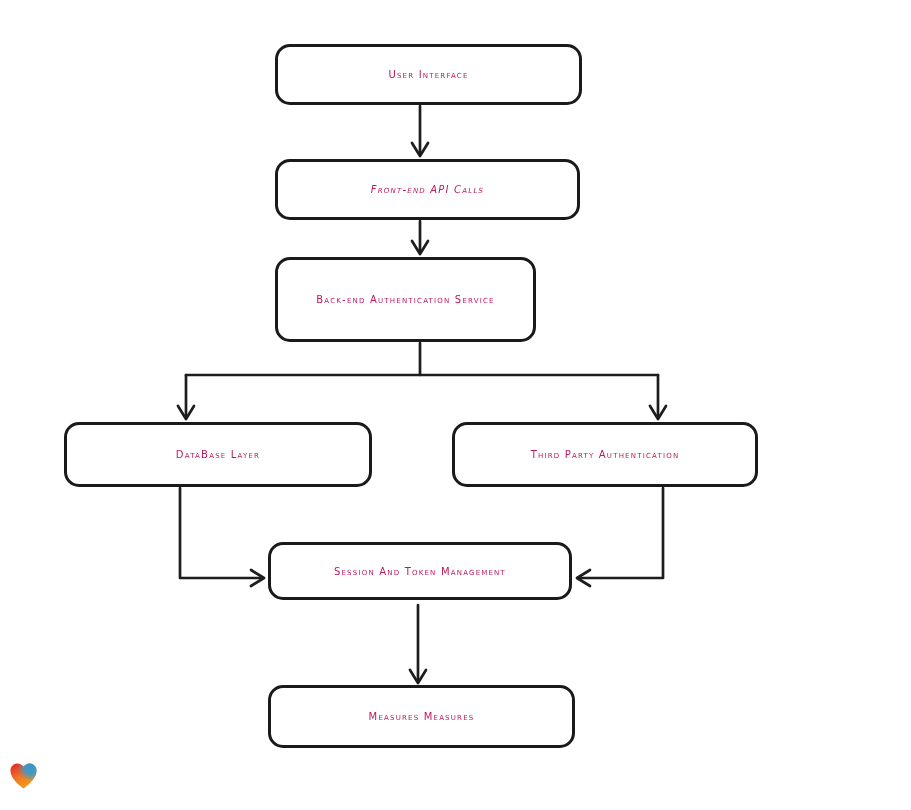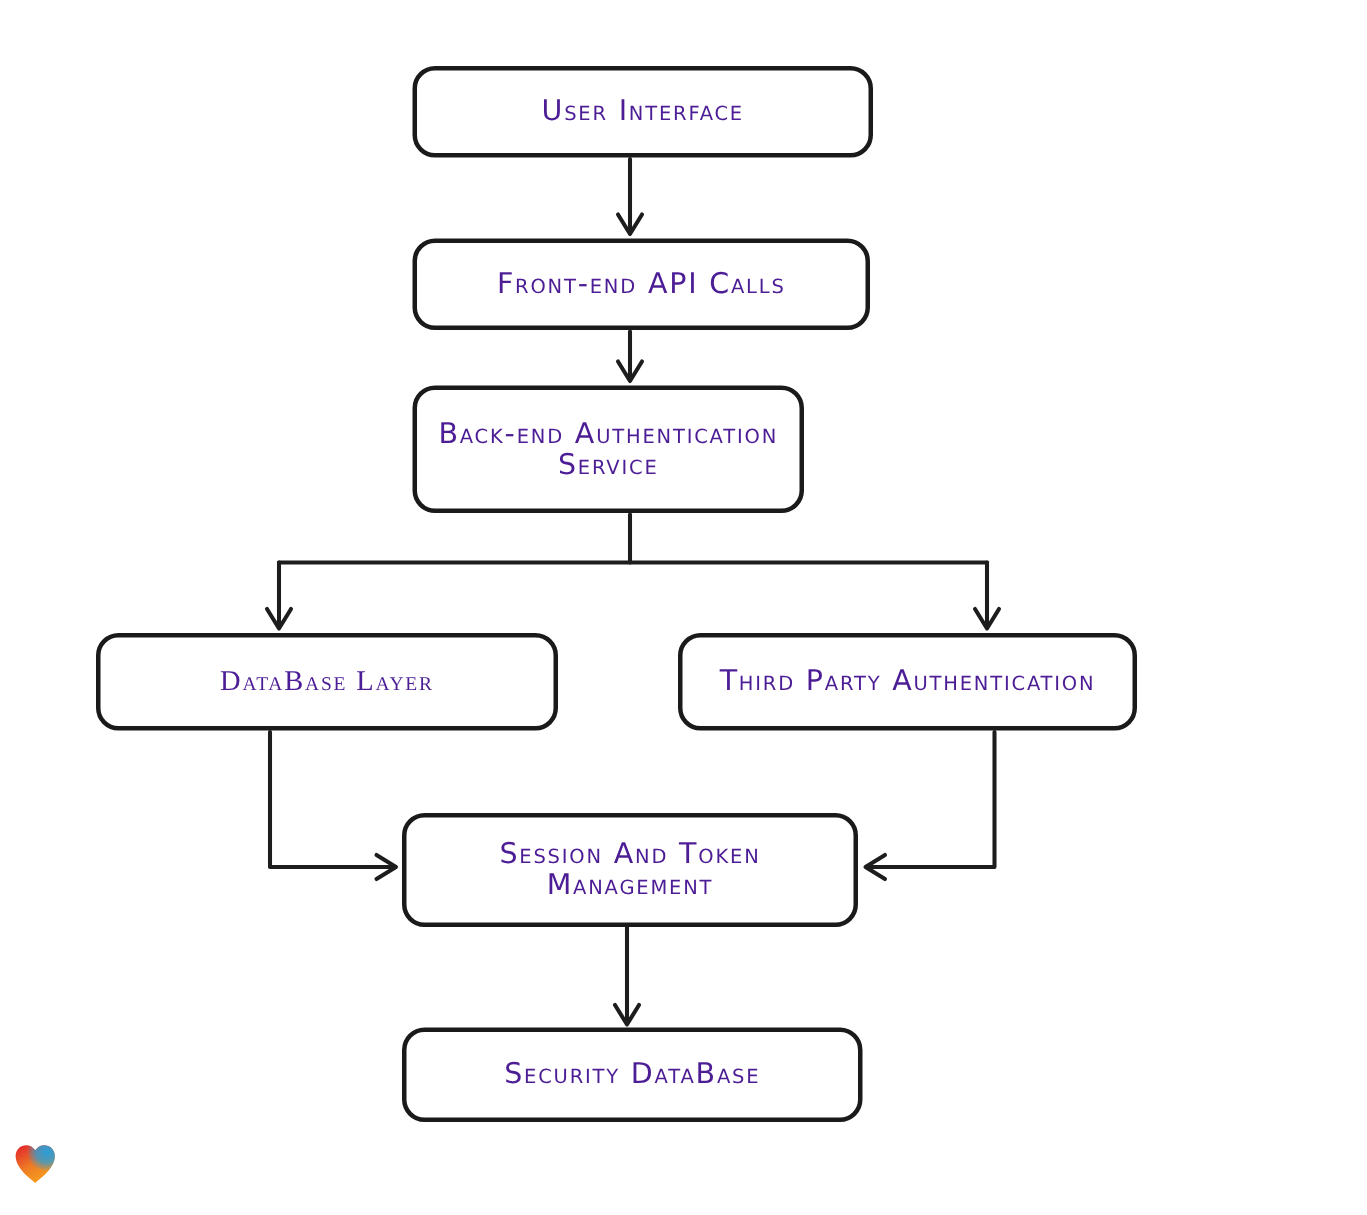--- a/index.html
+++ b/index.html
@@ -32,24 +32,24 @@
     position: absolute;
     background: #ffffff;
     border: 3px solid #1a1a1a;
     border-radius: 15px;
     display: flex;
     align-items: center;
     justify-content: center;
     text-align: center;
   }
   .node-label {
-    font-size: 19px;
+    font-size: 10px;
     font-variant-caps: small-caps;
     letter-spacing: 1.2px;
-    color: #4c1d95;
+    color: #be185d;
     line-height: 21px;
     white-space: nowrap;
   }
   .node-label.wrap {
     white-space: normal;
   }
   .node3 .node-label { max-width: 252px; }
   .node6 .node-label { max-width: 240px; }
 
   .heart-logo {
@@ -100,42 +100,42 @@
     <g>
       <path d="M418,605 L418,680"></path>
       <path d="M410,670 L418,683 L426,670"></path>
     </g>
   </svg>
 
   <div class="node node1" style="left:275px; top:44px; width:307px; height:61px;">
     <span class="node-label">User Interface</span>
   </div>
 
-  <div class="node node2" style="left:275px; top:159px; width:305px; height:61px;">
+  <div class="node node2" style="left:275px; top:159px; width:305px; height:61px;font-style:italic;">
     <span class="node-label">Front-end API Calls</span>
   </div>
 
   <div class="node node3" style="left:275px; top:257px; width:261px; height:85px;">
     <span class="node-label wrap">Back-end Authentication Service</span>
   </div>
 
-  <div class="node node4" style="left:64px; top:422px; width:308px; height:65px;font-family:Liberation Serif, serif;">
+  <div class="node node4" style="left:64px; top:422px; width:308px; height:65px;">
     <span class="node-label">DataBase Layer</span>
   </div>
 
   <div class="node node5" style="left:452px; top:422px; width:306px; height:65px;text-align:right;">
     <span class="node-label">Third Party Authentication</span>
   </div>
 
-  <div class="node node6" style="left:268px; top:542px; width:304px; height:76px;">
+  <div class="node node6" style="left:268px; top:542px; width:304px; height:58px;">
     <span class="node-label wrap">Session And Token Management</span>
   </div>
 
   <div class="node node7" style="left:268px; top:685px; width:307px; height:63px;">
-    <span class="node-label">Security DataBase</span>
+    <span class="node-label">Measures Measures</span>
   </div>
 
   <div class="heart-logo">
     <svg width="31" height="31" viewBox="0 0 32 32" xmlns="http://www.w3.org/2000/svg">
       <defs>
         <linearGradient id="heart-base" x1="0.1" y1="0" x2="0.65" y2="1">
           <stop offset="0" stop-color="#e4252b"></stop>
           <stop offset="0.55" stop-color="#ee7c25"></stop>
           <stop offset="1" stop-color="#f6a11c"></stop>
         </linearGradient>

